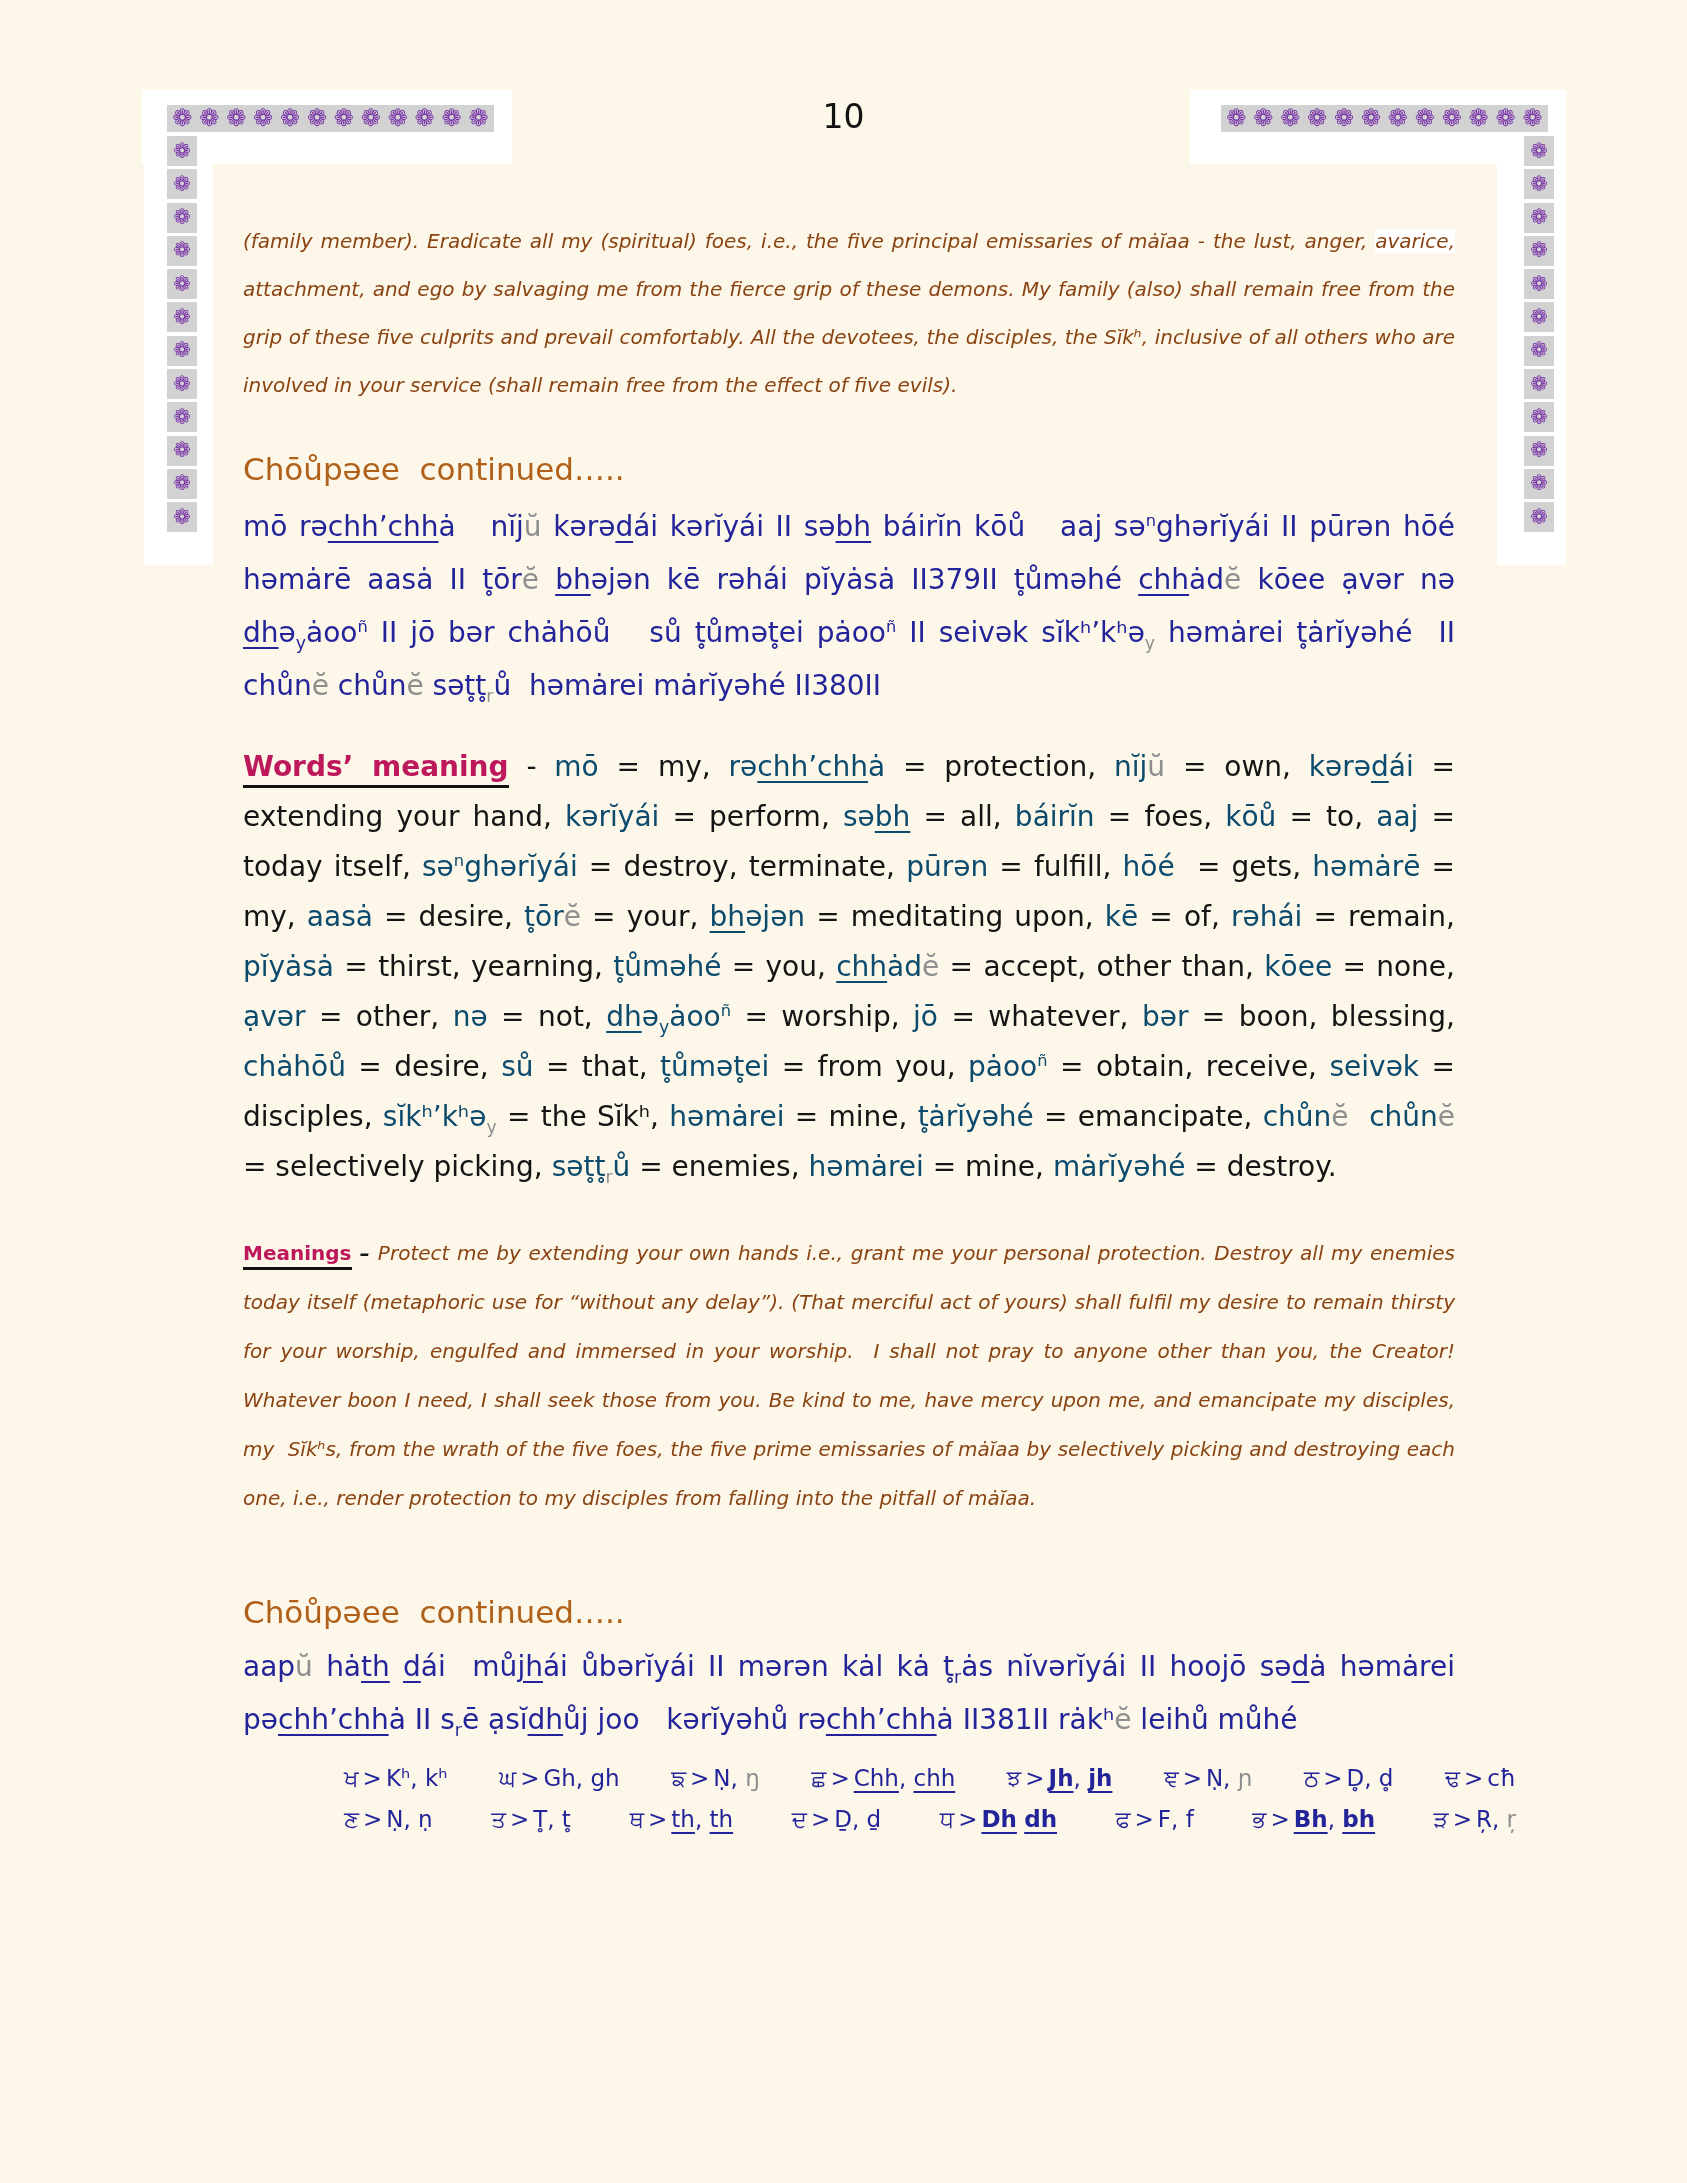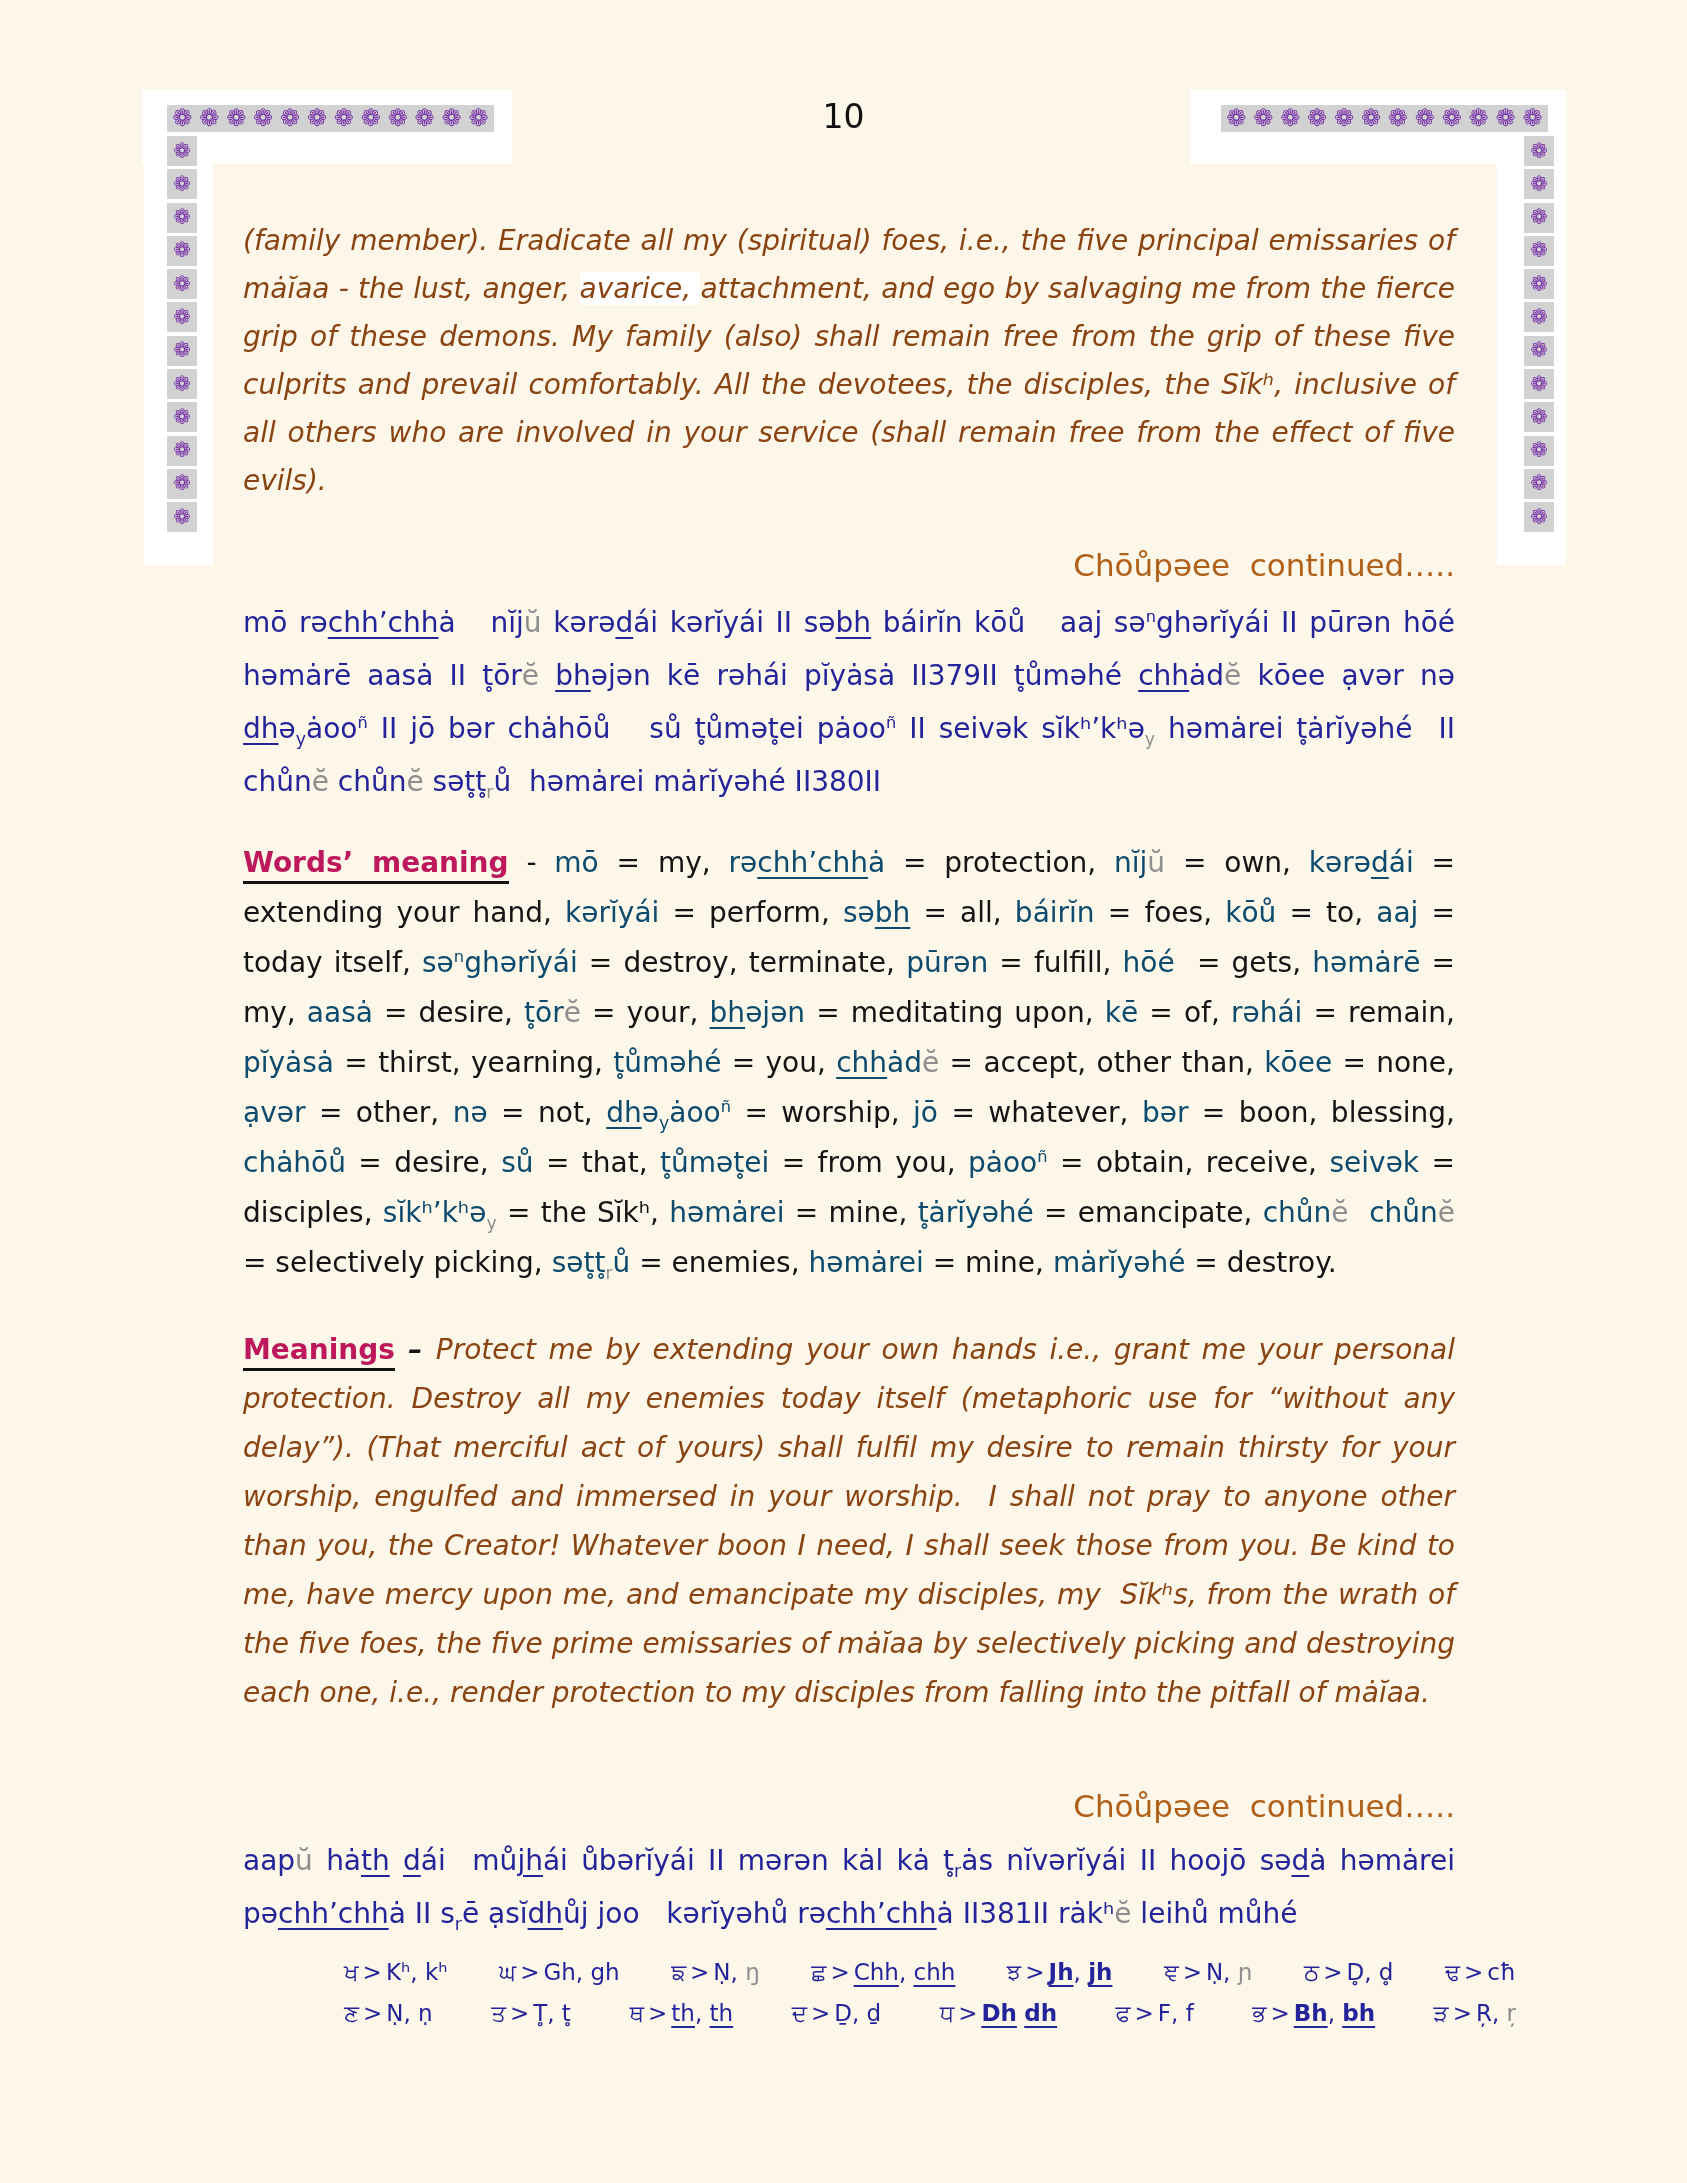--- a/index.html
+++ b/index.html
@@ -28,22 +28,22 @@
   .fstrip span{font-size:24px;line-height:1;color:#7a35a8;}
   .fcol{position:absolute;display:flex;flex-direction:column;gap:3.3px;}
   #fcol-left{left:167px;top:136px;}
   #fcol-right{left:1524px;top:136px;}
   .fcell{width:30px;height:30px;background:#d2d2d2;display:flex;align-items:center;justify-content:center;}
   .fcell span{font-size:21px;line-height:1;color:#7a35a8;}
 
   
   #content{position:absolute;left:243px;top:198px;width:1212px;}
   .p{text-align:justify;margin:0;}
-  .brown{color:#8a4312;font-style:italic;font-size:28px;line-height:48px;}
-  .heading{color:#b06019;font-size:31px;line-height:33px;font-style:normal;text-align:right;}
+  .brown{color:#8a4312;font-style:italic;font-size:20px;line-height:48px;}
+  .heading{color:#b06019;font-size:31px;line-height:33px;font-style:normal;text-align:left;}
   .verse{color:#24249a;font-size:28px;line-height:53px;}
   .black{color:#141414;font-size:28px;line-height:50px;}
 
   #p1{margin-top:18.5px;}
   #h1{margin-top:44px;}
   #v1{margin-top:14.6px;}
   #wm{margin-top:30px;}
   #mn{margin-top:37px;line-height:49px;}
   #h2{margin-top:73px;}
   #v2{margin-top:10.6px;}

